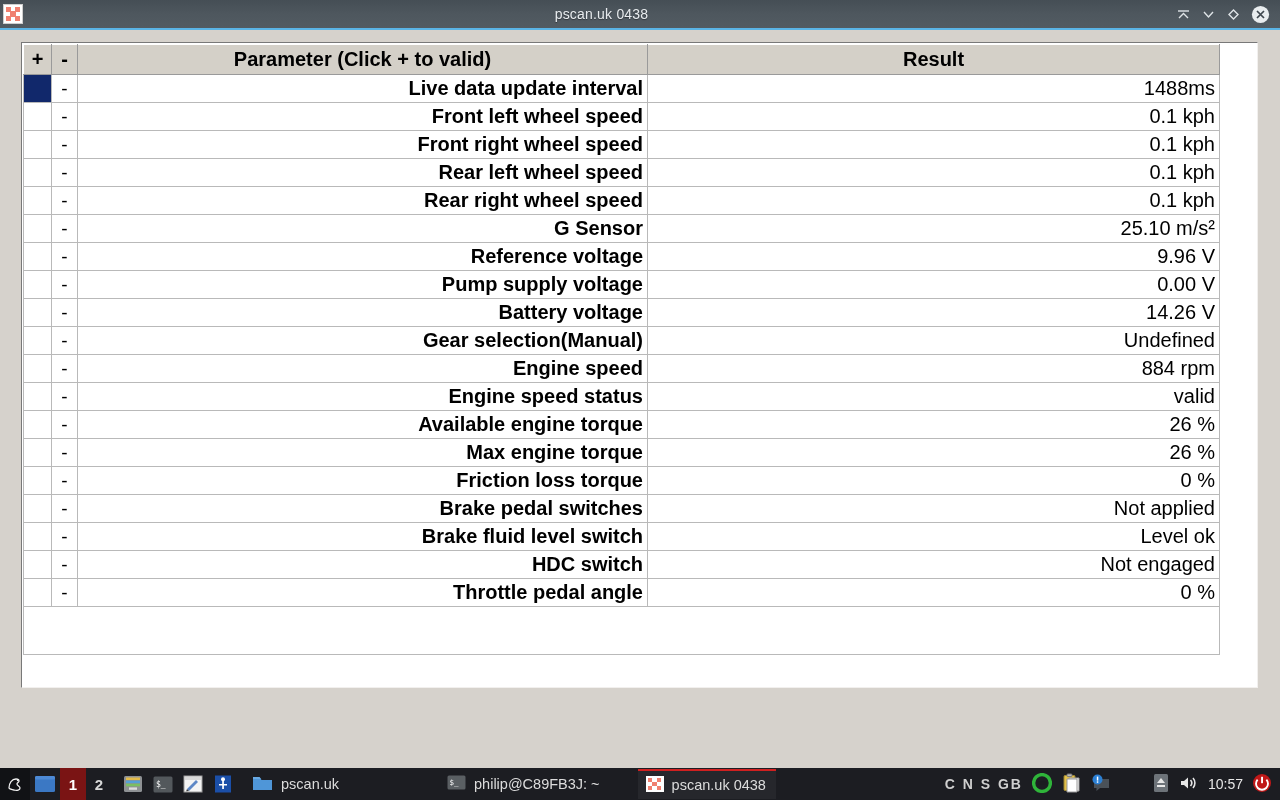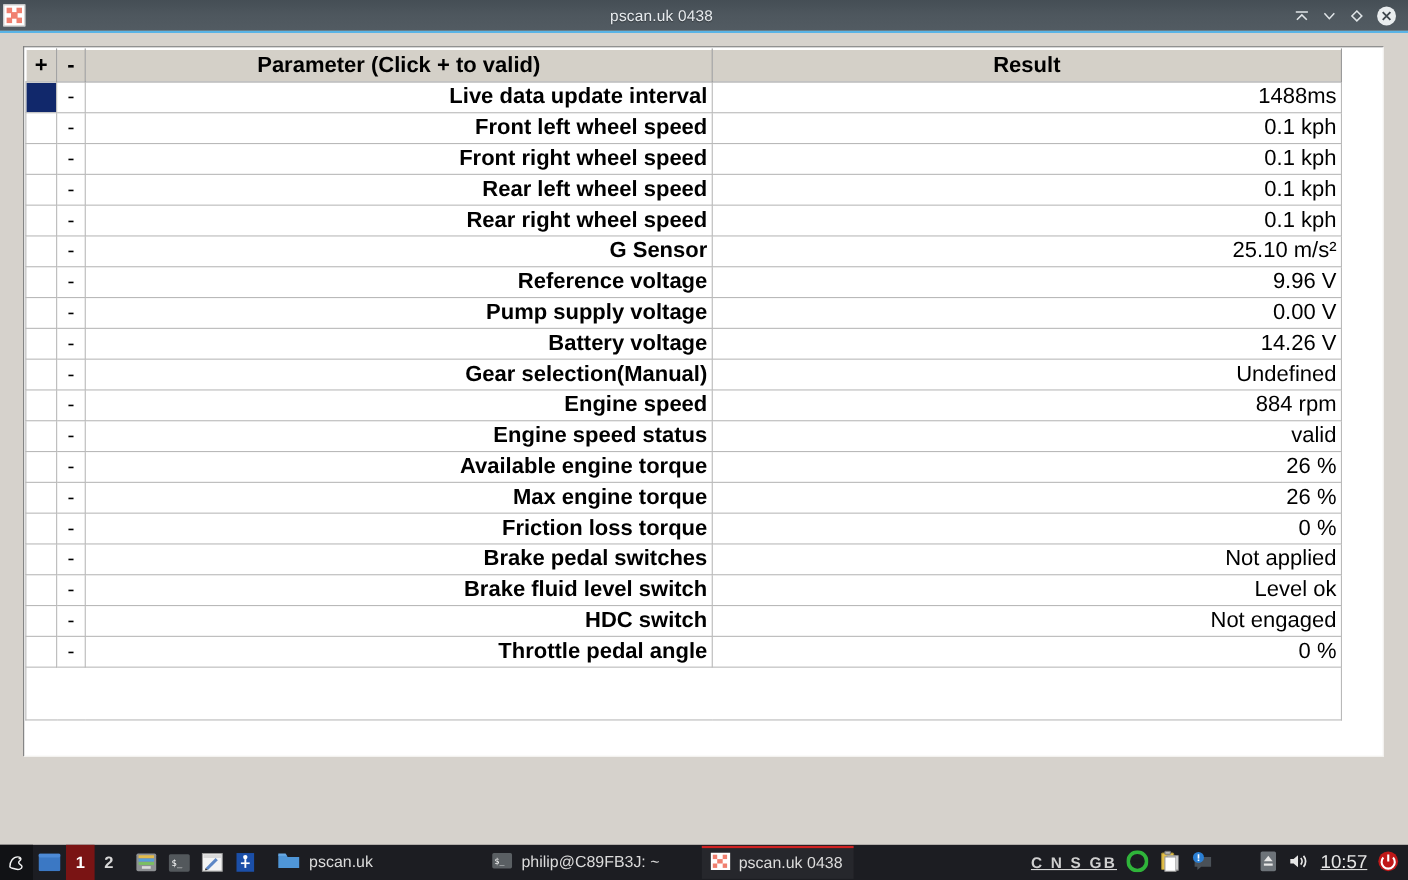--- a/index.html
+++ b/index.html
@@ -137,23 +137,23 @@
     display: flex; align-items: center; gap: 8px;
     height: 30px; padding: 0 10px 0 8px;
     color: #dcdcdc; font-size: 14.5px;
     max-width: 320px; overflow: hidden; white-space: nowrap;
   }
   .win-btn.folder { background: transparent; }
   .win-btn.active {
     background: #26272c;
     border-top: 2px solid #d02020;
   }
-  .tray { margin-left: auto; display: flex; align-items: center; gap: 9px; margin-right: 8px; text-decoration: underline; }
+  .tray { margin-left: auto; display: flex; align-items: center; gap: 9px; margin-right: 8px; }
   .kbd-ind { font-weight: bold; font-size: 14px; color: #cfcfcf; letter-spacing: 2px; }
-  .clock { font-size: 17px; color: #e6e6e6; }
+  .clock { font-size: 14px; color: #e6e6e6; }
 </style>
 </head>
 <body>
 
 <div id="titlebar">
   <div id="app-icon">
     <div class="blob" style="left:2px;top:2px;width:5px;height:5px;"></div>
     <div class="blob" style="left:11px;top:2px;width:5px;height:5px;"></div>
     <div class="blob" style="left:2px;top:11px;width:5px;height:5px;"></div>
     <div class="blob" style="left:11px;top:11px;width:5px;height:5px;"></div>

